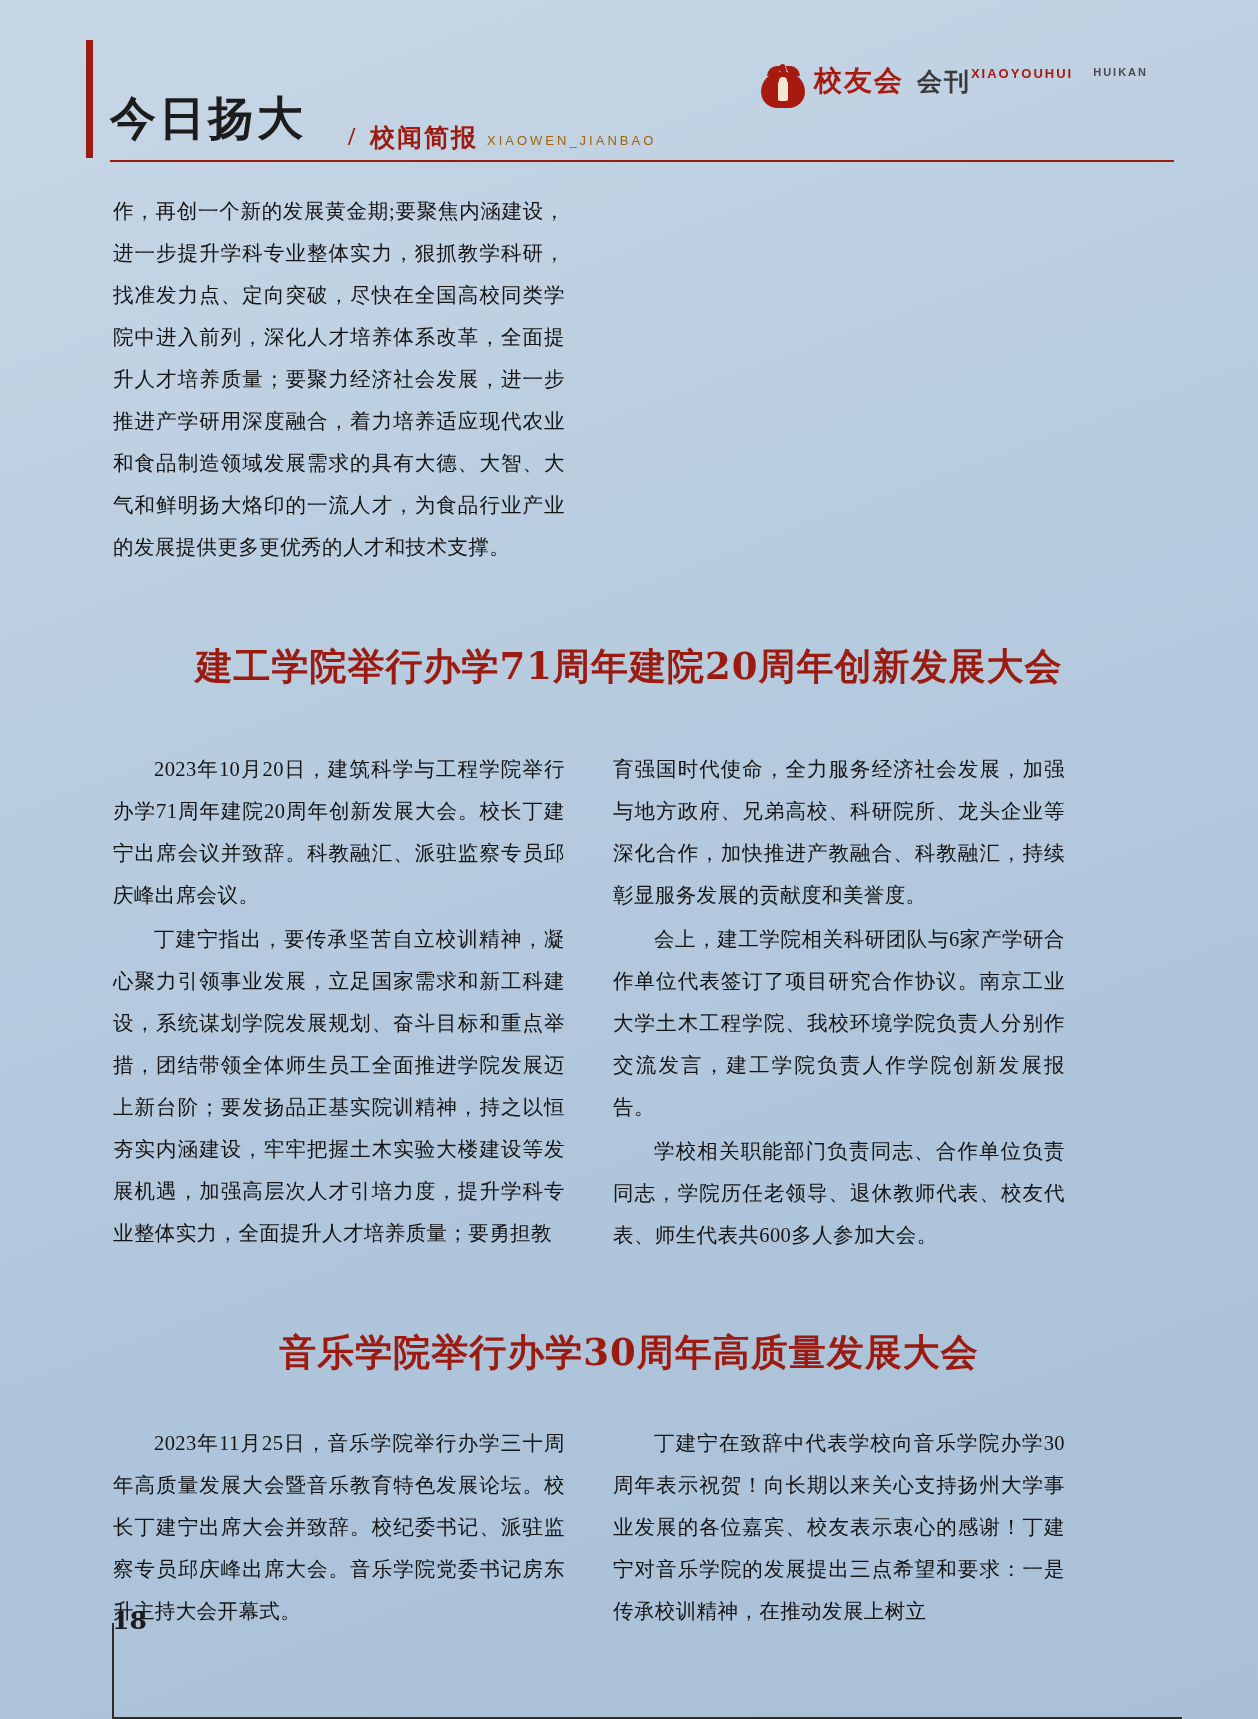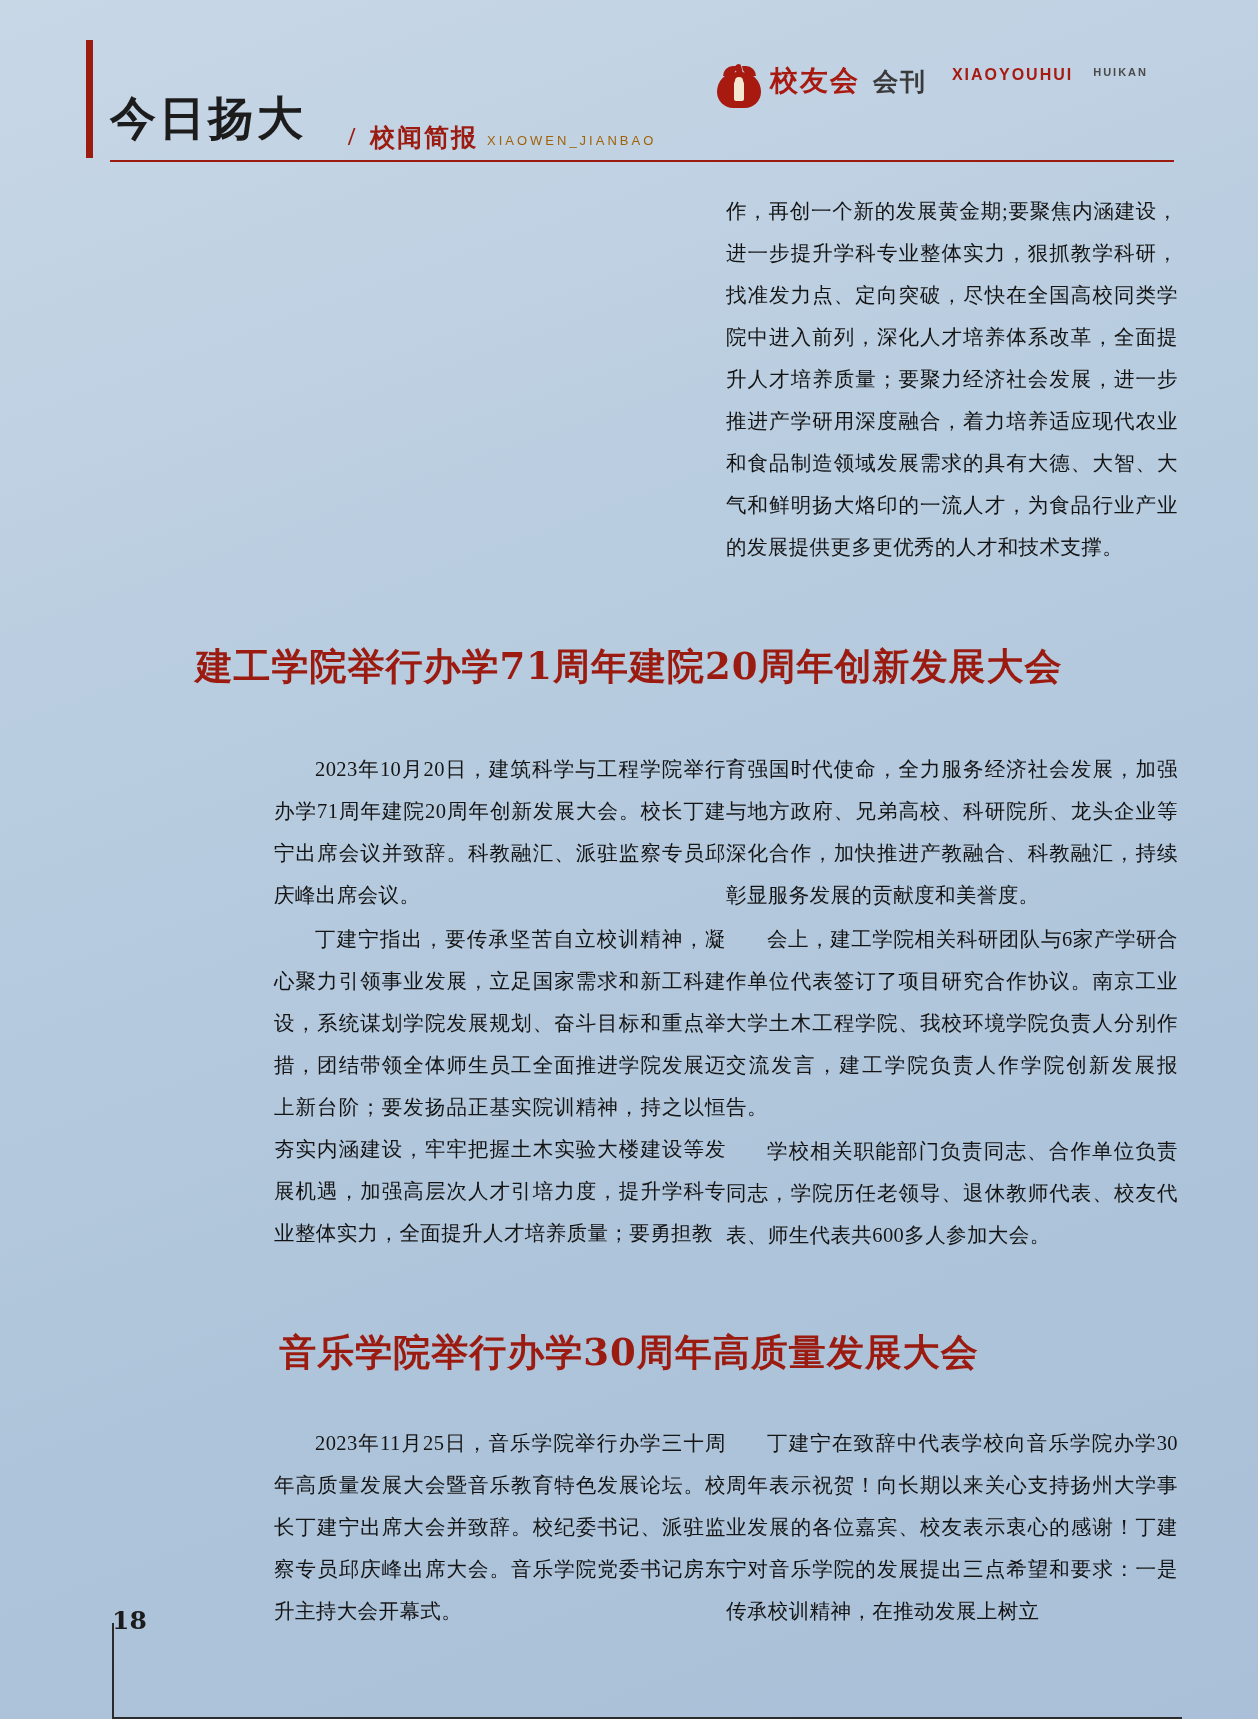--- a/index.html
+++ b/index.html
@@ -159,45 +159,44 @@
     letter-spacing: 2px;
     font-family: "DejaVu Serif", serif;
   }
   .logo-en {
     display: flex;
     gap: 20px;
     margin-top: 4px;
   }
   .logo-en-main {
     font-family: "Liberation Sans", sans-serif;
-    font-size: 16px;
+    font-size: 13px;
     letter-spacing: 2px;
     color: #a8190f;
     font-weight: bold;
-    margin-left: 25px;
   }
   .logo-en-sub {
     font-family: "Liberation Sans", sans-serif;
     font-size: 11px;
     letter-spacing: 2px;
     color: #4a4a4a;
     font-weight: bold;
   }
 
   
   .content {
     position: absolute;
     left: 0;
     top: 190px;
     width: 1258px;
   }
   .cols {
     display: flex;
-    padding: 0 80px;
-    justify-content: flex-end;
+    gap: 48px;
+    padding: 0 113px;
   }
   .col {
     width: 452px;
   }
   p.para {
     margin: 0 0 2px 0;
     font-size: 20.5px;
     line-height: 42px;
     text-align: justify;
     text-justify: inter-ideograph;

